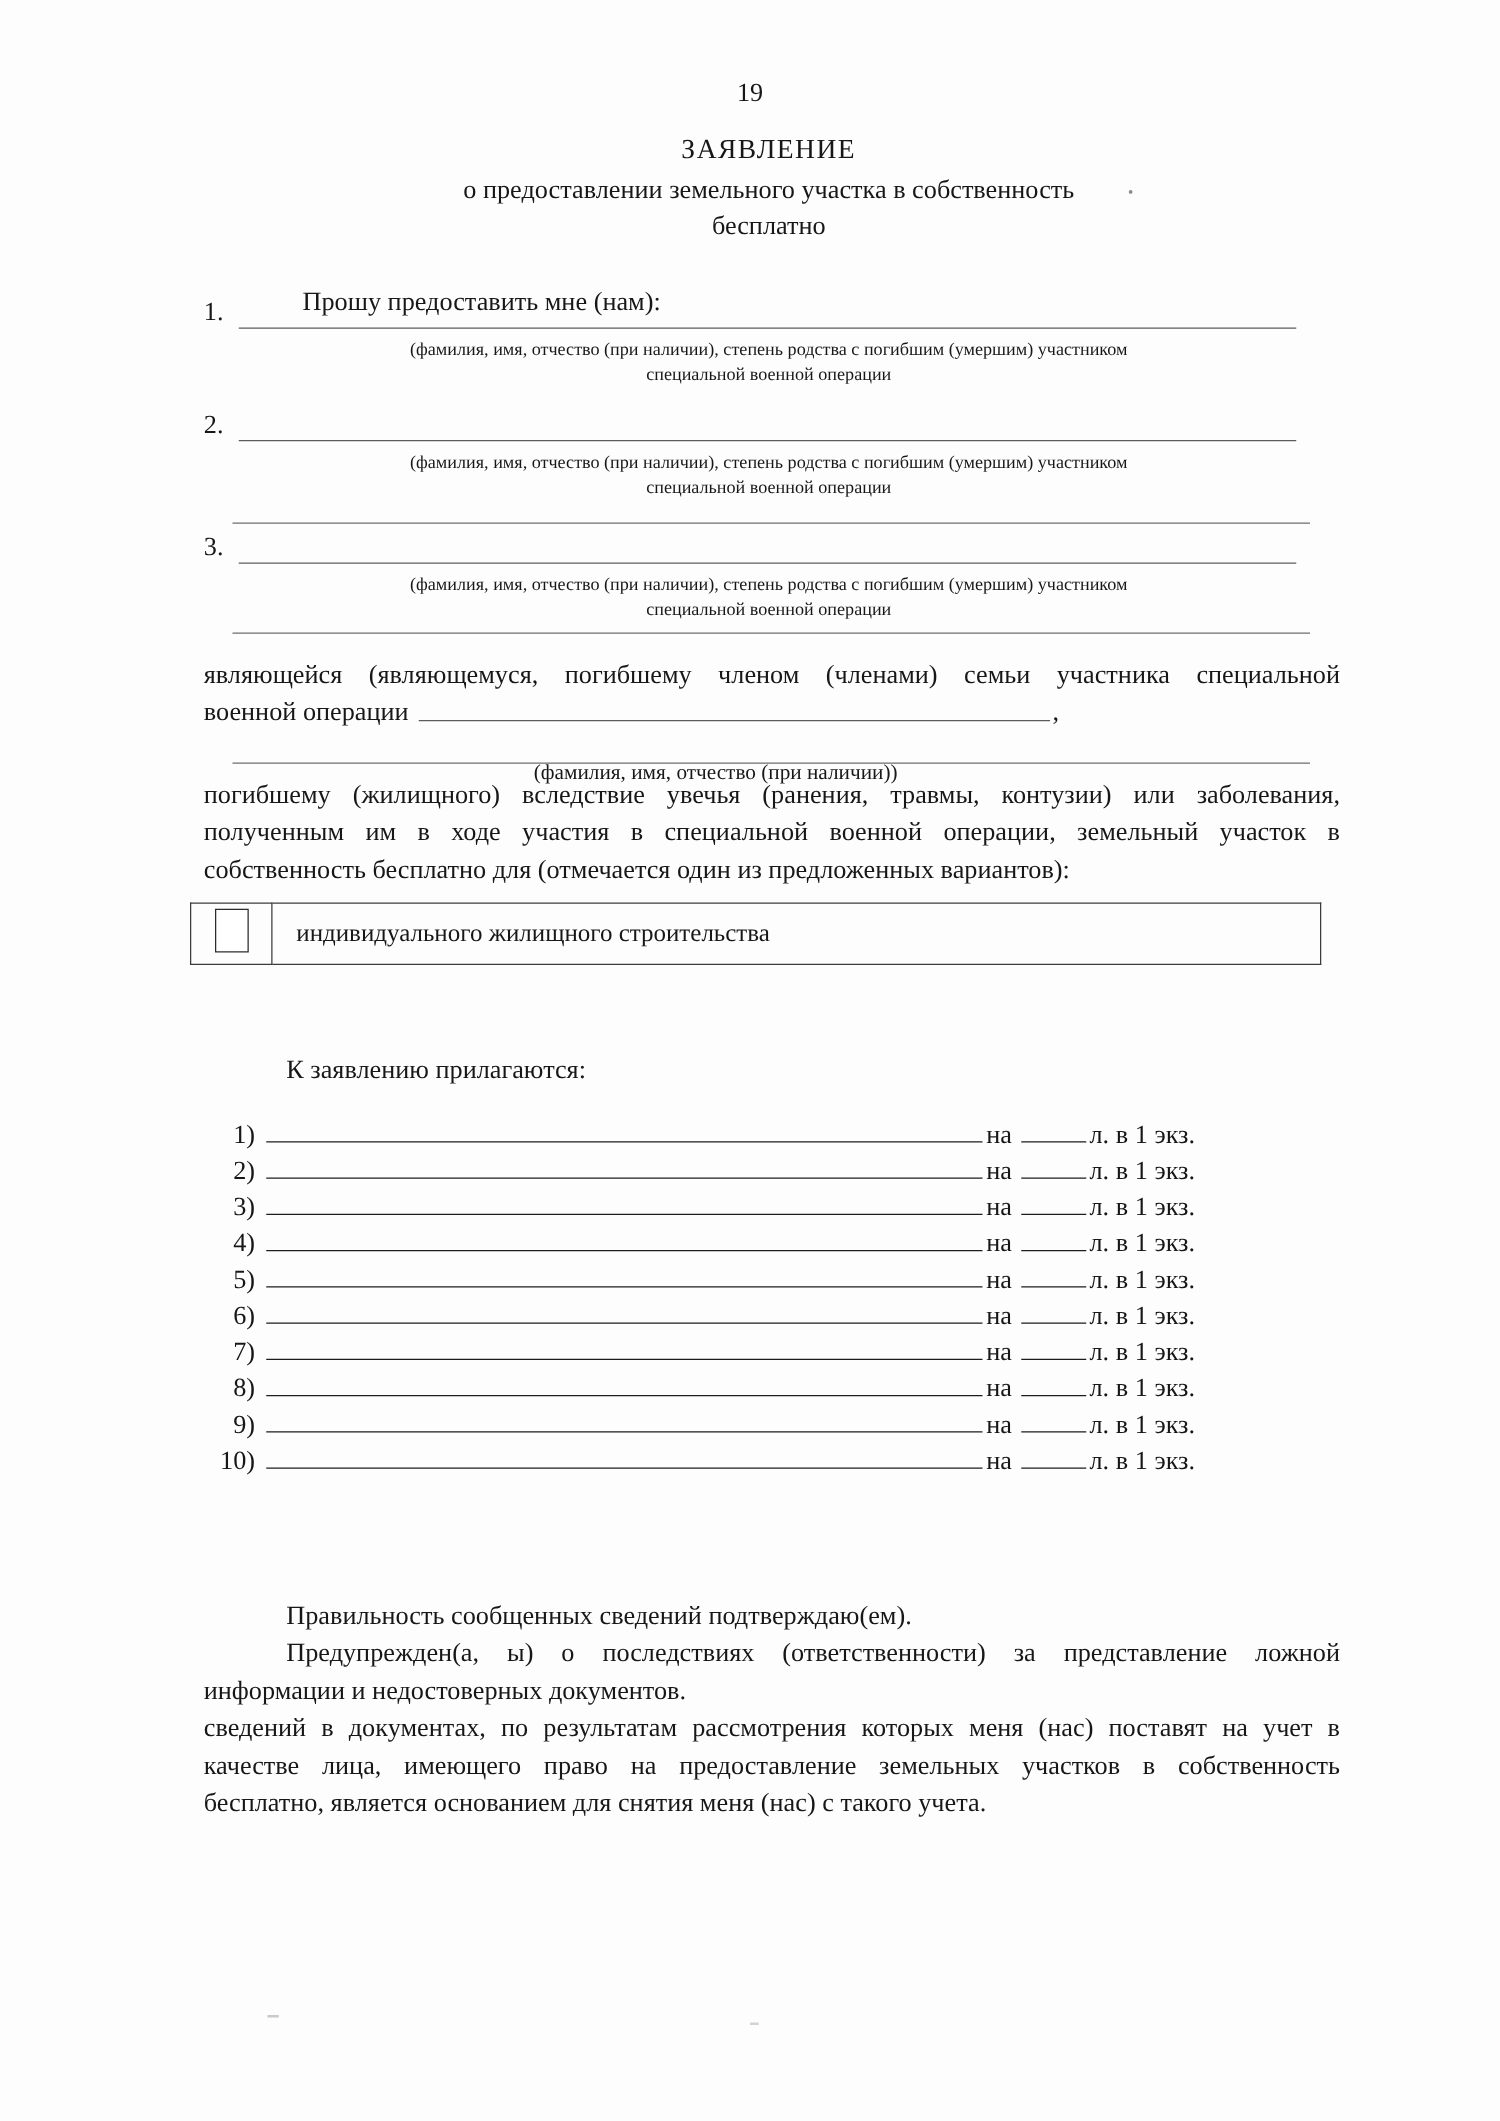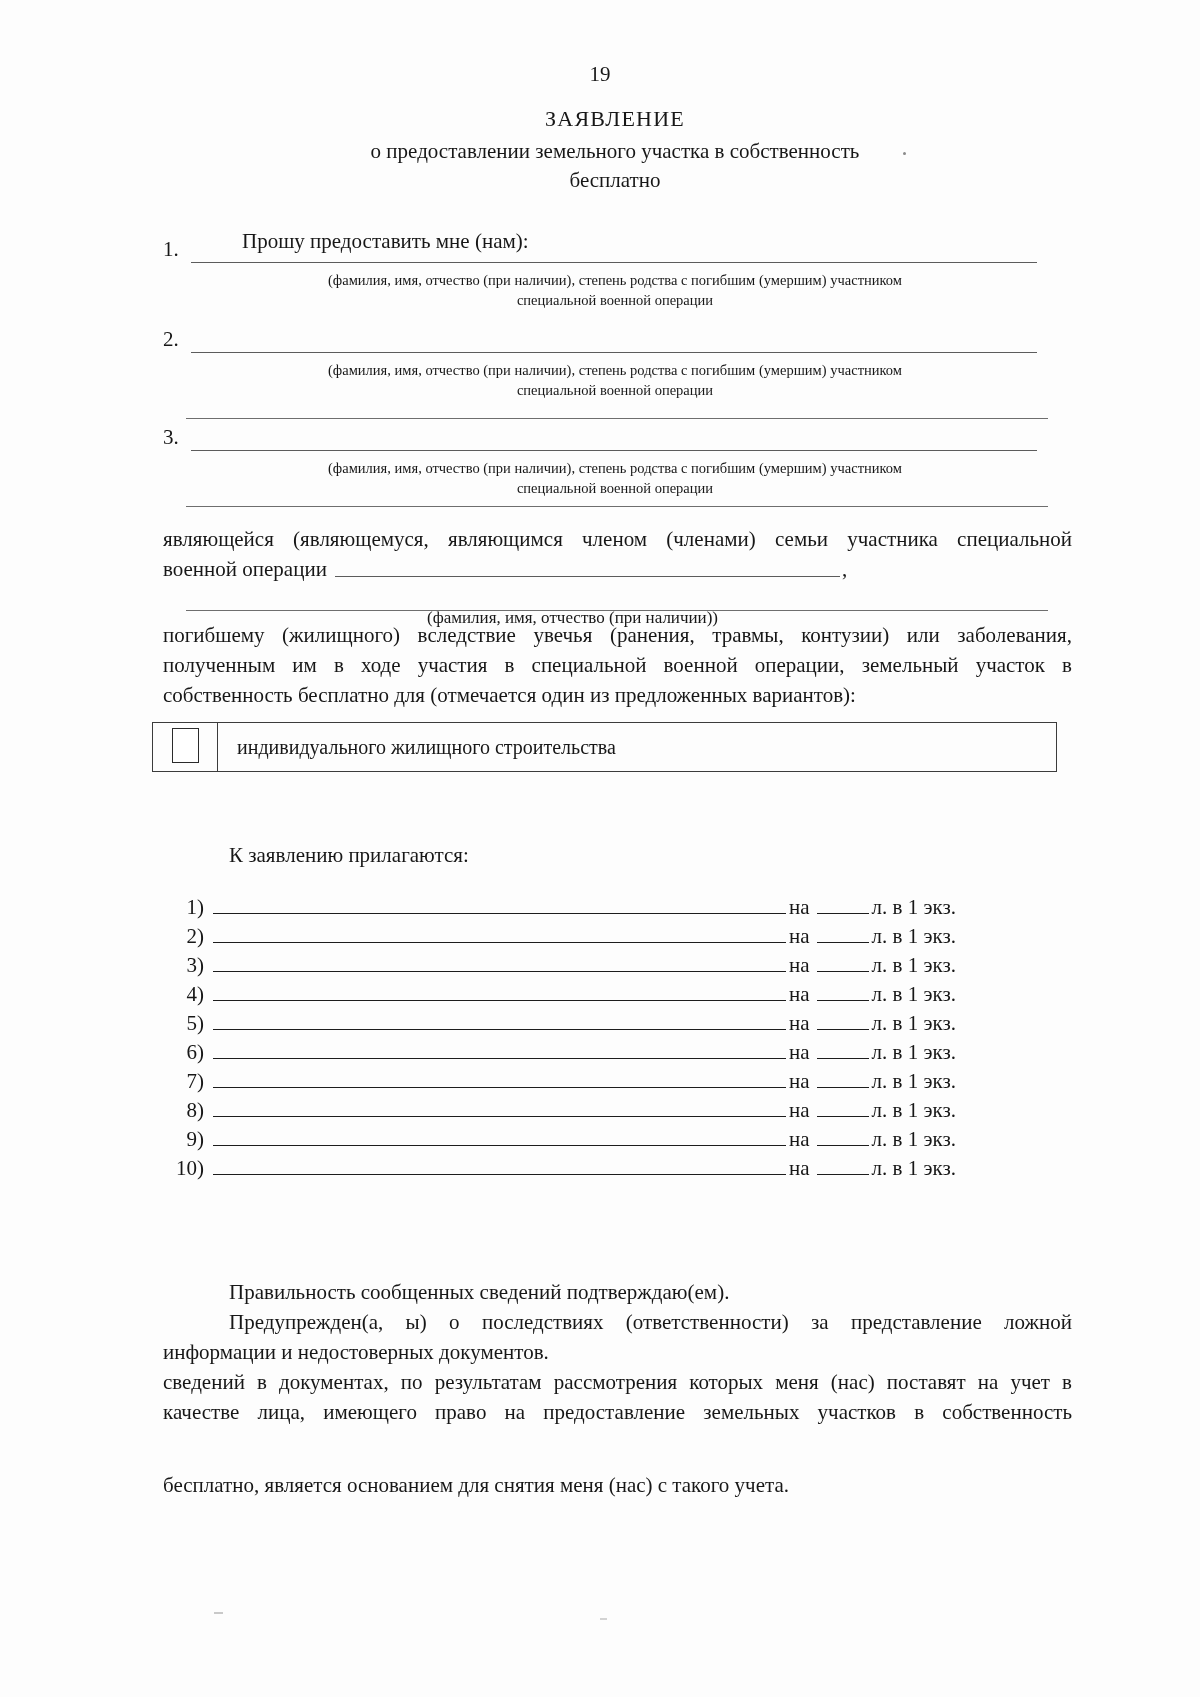--- a/index.html
+++ b/index.html
@@ -289,21 +289,21 @@
     </div>
     <div class="entry-caption">
       <div>(фамилия, имя, отчество (при наличии), степень родства с погибшим (умершим) участником</div>
       <div>специальной военной операции</div>
     </div>
   </div>
 
   <div class="wide-rule" style="top:506px;"></div>
 
   <div class="member-block">
-    <div class="just-both">являющейся (являющемуся, являющимся членом (членами) семьи участника специальной</div>
+    <div class="just-both">являющейся (являющемуся, погибшему членом (членами) семьи участника специальной</div>
     <div class="member-line2">
       <span>военной операции</span>
       <span class="member-fill"></span>
       <span>,</span>
     </div>
     <div class="member-caption">(фамилия, имя, отчество (при наличии))</div>
   </div>
 
   <div class="wide-rule" style="top:610px;"></div>
 
@@ -398,19 +398,19 @@
       <span class="attach-tail">л. в 1 экз.</span>
     </div>
   </div>
 
   <div class="closing">
     <p>Правильность сообщенных сведений подтверждаю(ем).</p>
     <p class="j" style="text-indent:66px;">Предупрежден(а, ы) о последствиях (ответственности) за представление ложной</p>
     <p style="text-indent:0;">информации и недостоверных документов.</p>
     <p class="j" style="text-indent:0;">сведений в документах, по результатам рассмотрения которых меня (нас) поставят на учет в</p>
     <p class="j" style="text-indent:0;">качестве лица, имеющего право на предоставление земельных участков в собственность</p>
-    <p style="text-indent:0;margin-top:43px;">бесплатно, является основанием для снятия меня (нас) с такого учета.</p>
+    <p style="text-indent:0;">бесплатно, является основанием для снятия меня (нас) с такого учета.</p>
   </div>
 
   <div class="footer-mark"></div>
   <div class="footer-mark2"></div>
 
 </div>
 
 </body></html>

